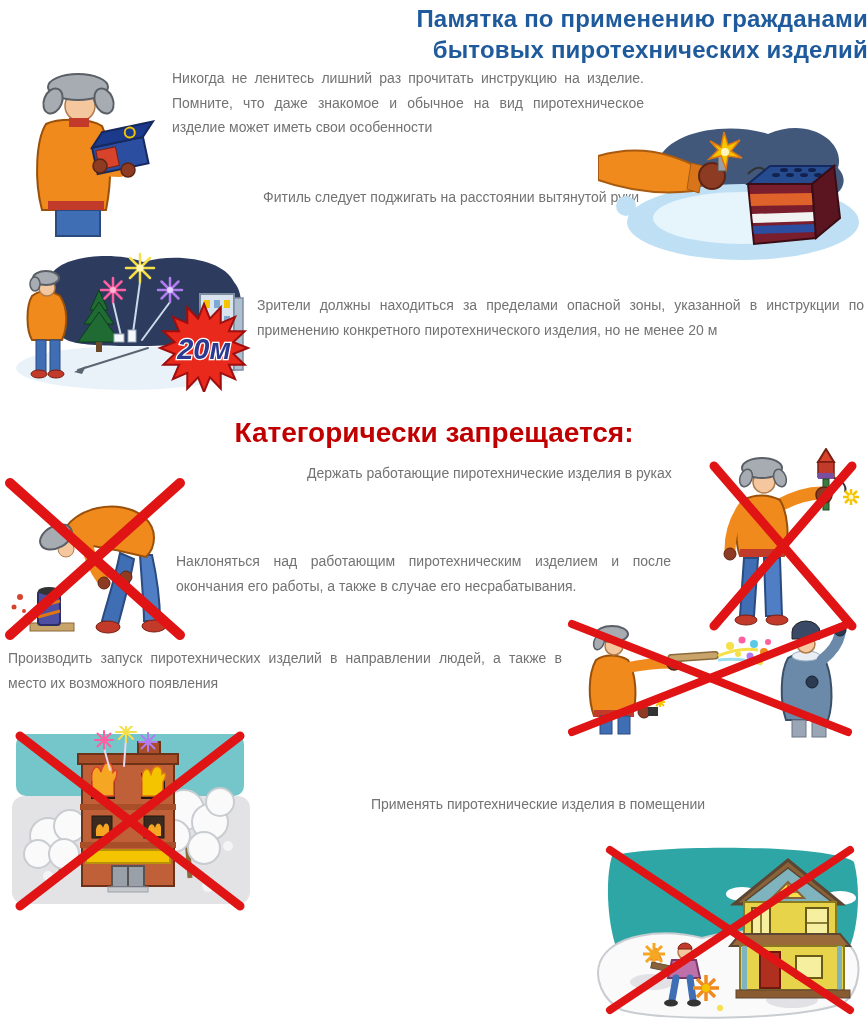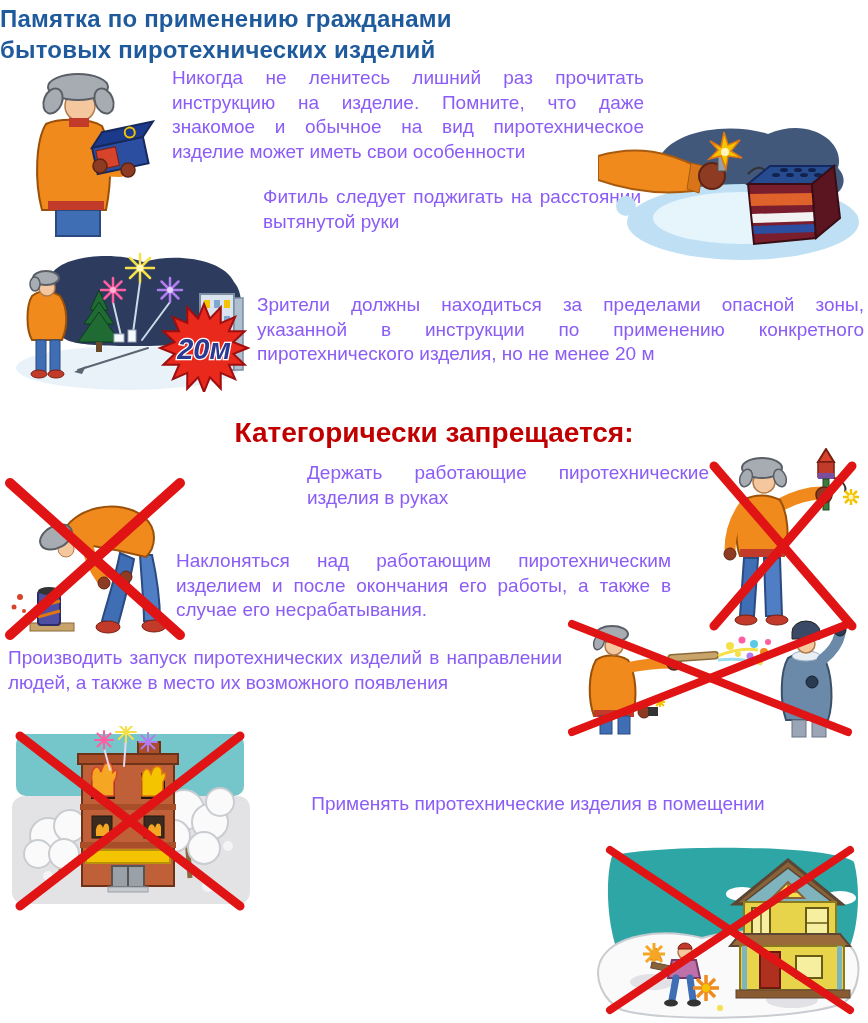--- a/index.html
+++ b/index.html
@@ -2,26 +2,26 @@
 <html><head>
 <meta charset="utf-8">
 <style>
   html,body{margin:0;padding:0;background:#ffffff;}
   .page{
     position:relative;width:868px;height:1023px;background:#ffffff;
     font-family:"Liberation Sans", sans-serif;overflow:hidden;
   }
   .title{
     position:absolute;left:0;right:0;top:4px;margin:0;
-    text-align:left;font-size:24px;font-weight:bold;line-height:1.28;
+    text-align:right;font-size:24px;font-weight:bold;line-height:1.28;
     color:#1E5A9C;letter-spacing:.2px;
   }
   .body-text{
-    position:absolute;margin:0;color:#8b5cf6;
-    font-size:19px;line-height:24.5px;text-align:justify;
+    position:absolute;margin:0;color:#737373;
+    font-size:14px;line-height:24.5px;text-align:justify;
   }
   .heading-red{
     position:absolute;left:0;right:0;top:417px;margin:0;text-align:center;
     font-size:28px;font-weight:bold;color:#C00000;
   }
   .illu{position:absolute;}
   .p1{left:172px;top:66px;width:472px;}
   .p2{left:263px;top:185px;width:378px;}
   .p3{left:257px;top:293px;width:607px;}
   .p4{left:307px;top:461px;width:402px;}

